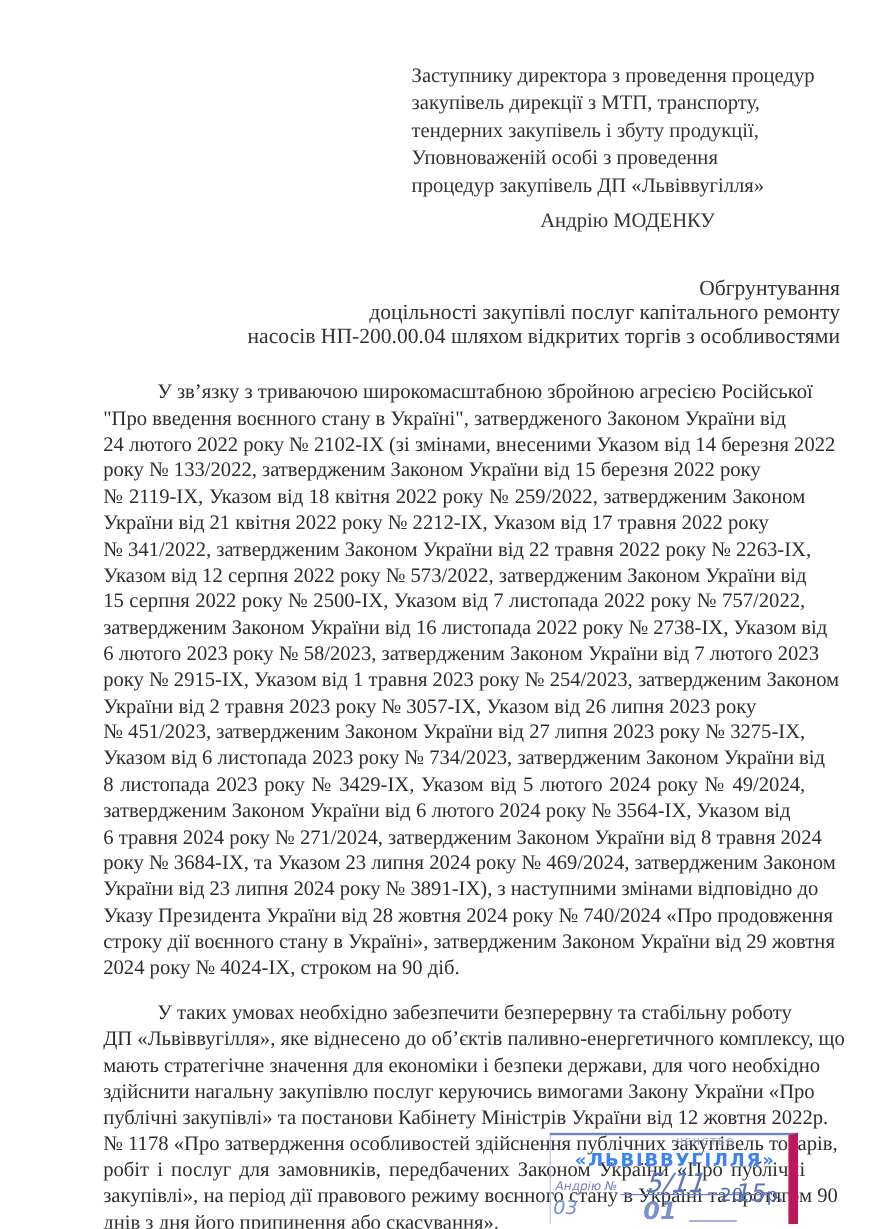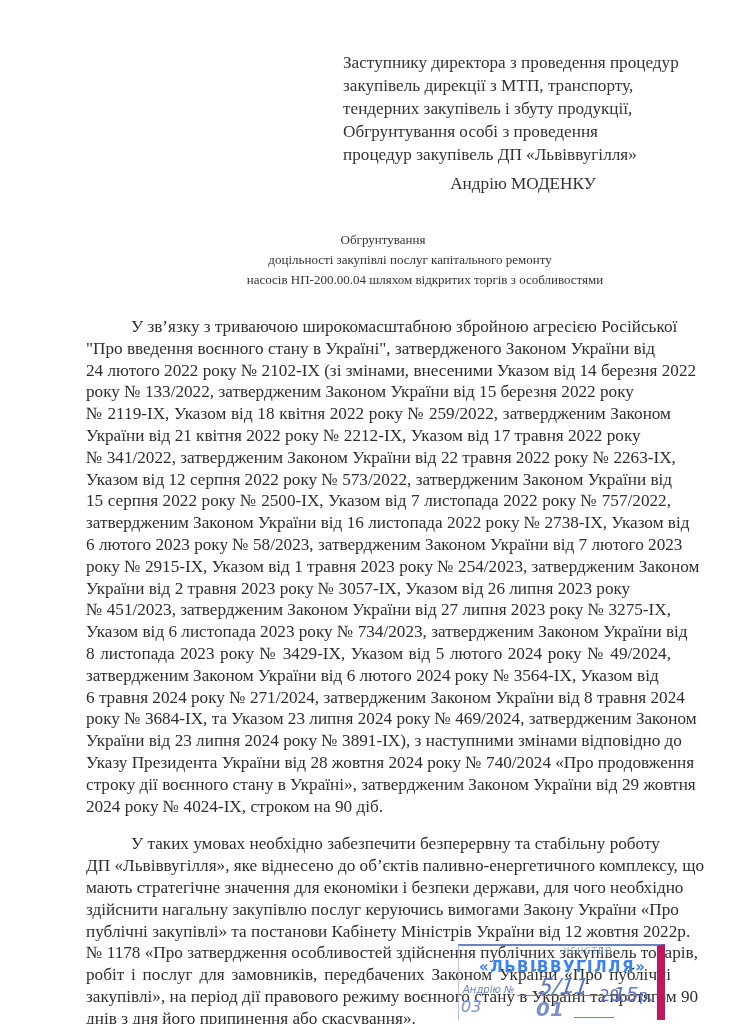--- a/index.html
+++ b/index.html
@@ -32,22 +32,22 @@
       color: #333;
     }
     .addressee .line { display: block; white-space: nowrap; }
     .addressee .name { display: block; margin-top: 6px; white-space: nowrap; text-align: center; }
 
     .title-block {
       position: absolute;
       left: 60px;
       top: 230px;
       width: 640px;
-      text-align: center;
-      font-size: 13px;
+      text-align: right;
+      font-size: 18px;
       line-height: 20px;
       color: #333;
     }
     .title-block .t1 { display: block; padding-left: 6px; }
     .title-block .t2 { display: block; padding-left: 60px; }
     .title-block .t3 { display: block; padding-left: 90px; white-space: nowrap; }
 
     .body-text {
       position: absolute;
       left: 70px;
@@ -165,21 +165,21 @@
   </style>
 </head>
 <body>
 
 <div class="page">
 
   <div class="addressee">
     <span class="line">Заступнику директора з проведення процедур</span>
     <span class="line">закупівель дирекції з МТП, транспорту,</span>
     <span class="line">тендерних закупівель і збуту продукції,</span>
-    <span class="line">Обгрунтування особі з проведення</span>
+    <span class="line">Уповноваженій особі з проведення</span>
     <span class="line">процедур закупівель ДП «Львіввугілля»</span>
     <span class="name">Андрію МОДЕНКУ</span>
   </div>
 
   <div class="title-block">
     <span class="t1">Обгрунтування</span>
     <span class="t2">доцільності закупівлі послуг  капітального ремонту</span>
     <span class="t3">насосів НП-200.00.04  шляхом відкритих торгів з особливостями</span>
   </div>
 

